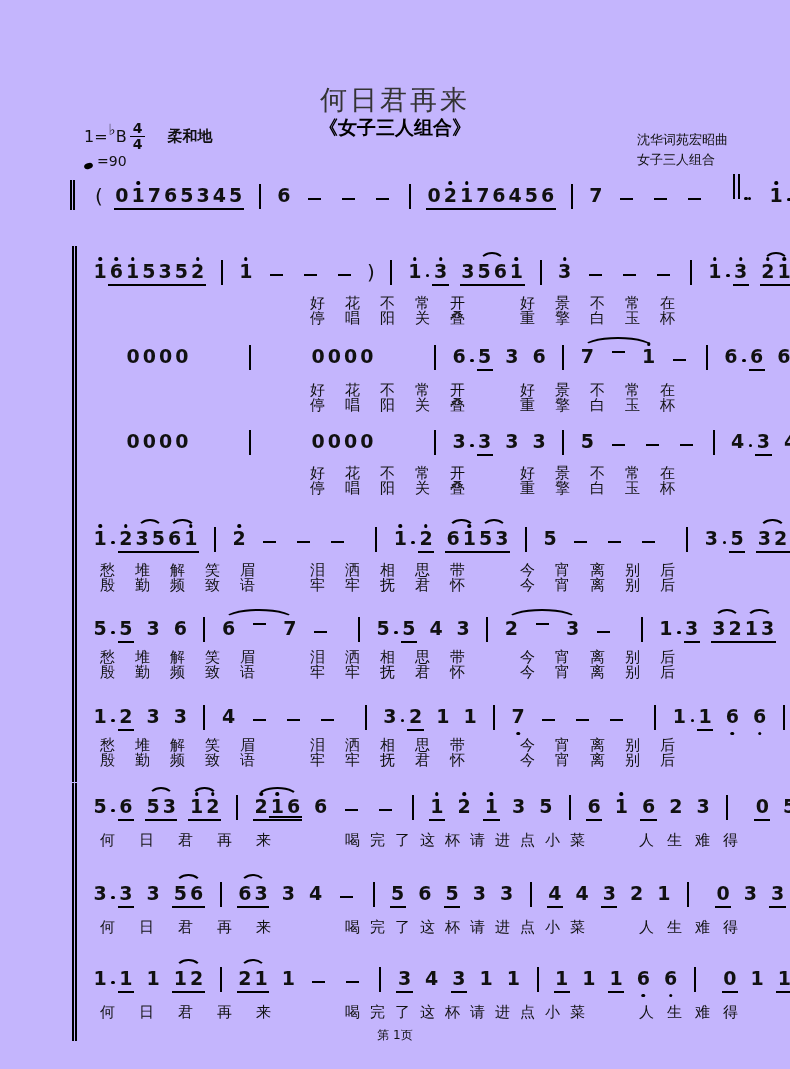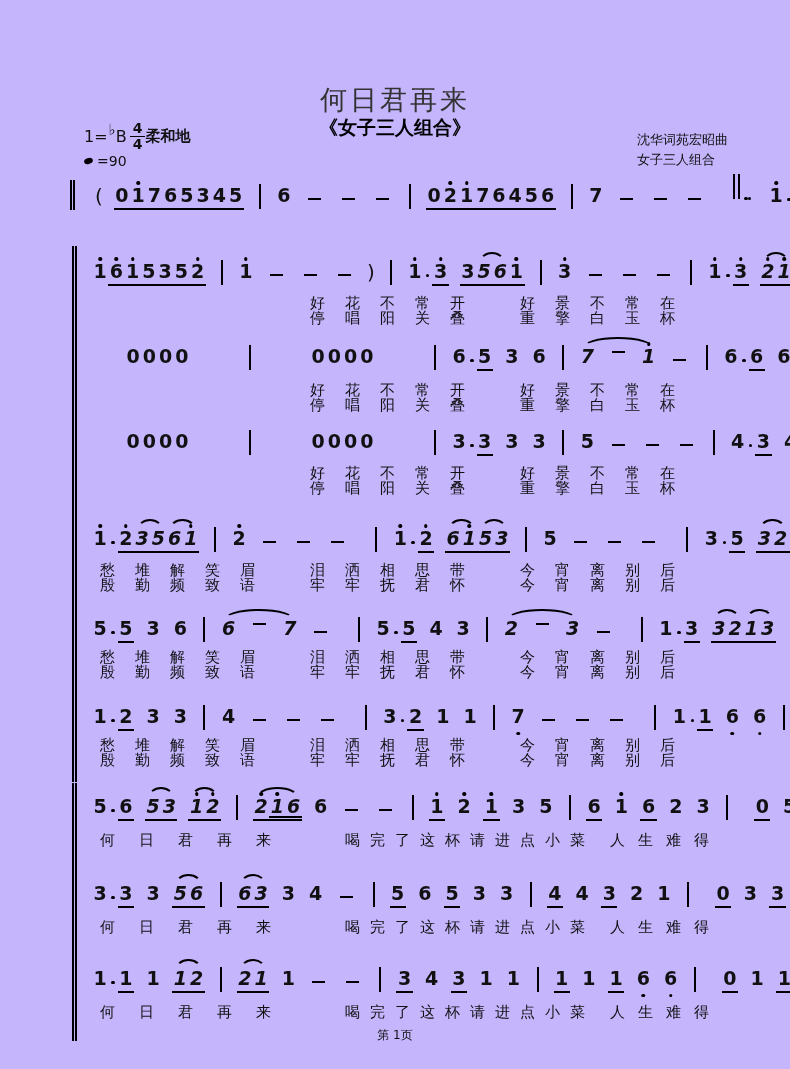--- a/index.html
+++ b/index.html
@@ -12,59 +12,59 @@
          font-size:27px;font-weight:400;letter-spacing:3px;color:#333;}
   .subtitle{position:absolute;top:115px;left:0;right:0;text-align:center;
             font-size:19px;font-weight:700;color:#000;}
   .credits{position:absolute;top:130px;right:62px;font-size:13px;line-height:20px;
            font-weight:500;text-align:left;}
   .keysig{position:absolute;top:121px;left:84px;display:flex;align-items:center;font-size:16px;font-weight:500;}
   .flat{position:relative;top:-7px;font-size:15px;margin-left:1px;}
   .meter{display:inline-flex;flex-direction:column;align-items:center;margin-left:3px;
          font-size:14px;font-weight:700;line-height:15px;}
   .mt{border-bottom:1.5px solid #000;padding:0 3px;}
-  .expr{margin-left:0;font-weight:700;font-size:15px;}
-  .tempo{position:absolute;top:153px;left:84px;display:flex;align-items:center;font-size:14px;font-weight:500;}
+  .expr{margin-left:22px;font-weight:700;font-size:15px;}
+  .tempo{position:absolute;top:153px;left:84px;display:flex;align-items:flex-end;font-size:14px;font-weight:500;}
   .notehead{width:9px;height:6px;background:#000;border-radius:50%;transform:rotate(-20deg);margin-right:4px;}
 
   
   .m-line{position:absolute;left:92px;height:30px;display:flex;align-items:flex-end;white-space:nowrap;}
   .m-line span{display:inline-block;}
   .note{font-size:19px;font-weight:700;line-height:20px;padding:0 1.5px 3px;
         border-bottom:2px solid transparent;position:relative;}
   .u1{border-bottom-color:#000;}
   .u2{border-bottom:5px double #000;padding-bottom:0;}
   .hi::before{content:"";position:absolute;top:-4px;left:50%;transform:translateX(-50%);
               width:3.5px;height:3.5px;border-radius:50%;background:#000;}
   .lo::after{content:"";position:absolute;bottom:-6px;left:50%;transform:translateX(-50%);
              width:3.5px;height:3.5px;border-radius:50%;background:#000;}
   .gap{width:11px;}
   .bar{width:2px;height:25px;background:#000;margin:0 4px 1px;}
   .dash{width:13px;height:2.5px;background:#000;margin:0 5px 10px;}
   .aug{width:3.5px;height:3.5px;border-radius:50%;background:#000;margin:0 3px 9px;}
   .paren{font-size:20px;font-weight:500;line-height:24px;padding-bottom:2px;}
-  .slur{display:inline-flex;align-items:flex-end;position:relative;font-style:italic;}
+  .slur{display:inline-flex;align-items:flex-end;position:relative;}
   .slur::before{content:"";position:absolute;top:-9px;left:3px;right:3px;height:9px;
                 border:2px solid transparent;border-top:2px solid #000;border-bottom:none;
                 border-radius:50% 50% 0 0 / 100% 100% 0 0;}
   .sysbr{width:0;height:30px;border-left:5px double #000;margin-right:9px;}
   .rep{display:inline-flex;align-items:flex-end;margin:0 3px;}
   .rep .bar{margin:0 1.5px 1px;}
   .repdots{display:inline-flex;flex-direction:column;gap:6px;margin:0 3px 6px;}
   .rdot{width:3.5px;height:3.5px;background:#000;border-radius:50%;}
 
   
   .bracket{position:absolute;left:72px;width:0;border-left:5px double #000;}
 
   
   .lyr-row{position:absolute;left:0;width:790px;height:17px;font-size:15px;}
   .ph{position:absolute;white-space:nowrap;font-weight:500;}
   .pA{left:310px}.pB{left:520px}
   .pL{left:100px}.pM{left:310px}.pR{left:520px}
-  .qL{left:100px}.qM{left:345px}.qR{left:610px}
+  .qL{left:100px}.qM{left:345px}.qR{left:639px}
   .ls20{letter-spacing:20px}.ls24{letter-spacing:24px}.ls10{letter-spacing:10px}.ls13{letter-spacing:13px}
 
   .footer{position:absolute;top:1027px;left:0;right:0;text-align:center;font-size:12px;font-weight:500;}
 </style>
 </head>
 <body>
 
 <div class="page">
 
   <div class="title">何日君再来</div>

